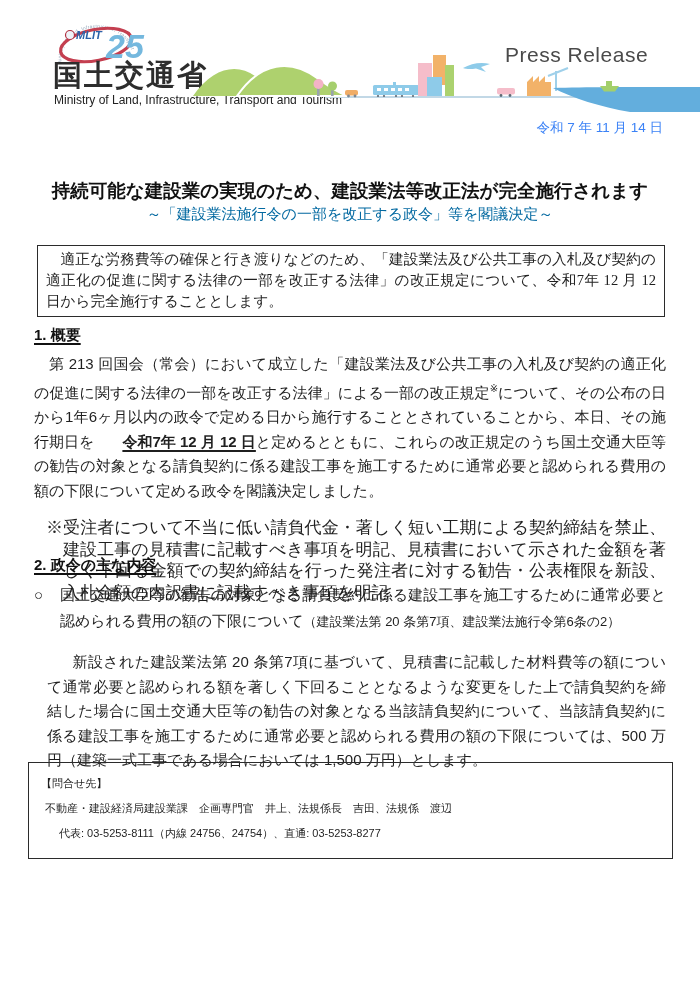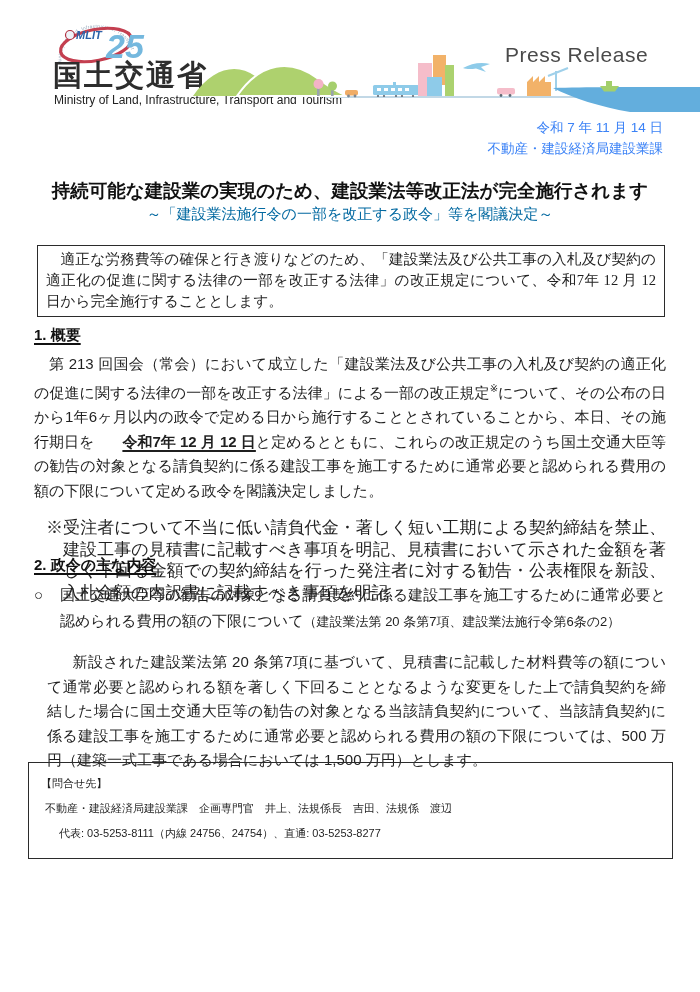--- a/index.html
+++ b/index.html
@@ -173,21 +173,20 @@
 
     <g>
       <path d="M378,35 C410,34 450,34 525,34 L525,59 L455,59 C425,54 398,45 378,35 Z" fill="#63aedd"></path>
       <path d="M425,33 L444,33 L440,38.5 L429,38.5 Z" fill="#a3cf6b"></path>
       <rect x="431" y="28" width="6" height="5" fill="#a3cf6b"></rect>
     </g>
   </svg>
 
   <div class="date-block">
     <div>令和 7 年 11 月 14 日</div>
-    <div>不動産・建設経済局建設業課</div>
   </div>
 
   <div class="title-main">持続可能な建設業の実現のため、建設業法等改正法が完全施行されます</div>
   <div class="title-sub">～「建設業法施行令の一部を改正する政令」等を閣議決定～</div>
 
   <div class="summary-box">適正な労務費等の確保と行き渡りなどのため、「建設業法及び公共工事の入札及び契約の適正化の促進に関する法律の一部を改正する法律」の改正規定について、令和7年 12 月 12 日から完全施行することとします。</div>
 
   <div class="section sec-overview">
     <div><span class="sec-heading">1. 概要</span></div>
     <p class="body-para"><span>第 213 回国会（常会）において成立した「建設業法及び公共工事の入札及び契約の適正化の促進に関する法律の一部を改正する法律」による一部の改正規定</span><sup class="ref-sup">※</sup><span>について、その公布の日から1年6ヶ月以内の政令で定める日から施行することとされていることから、本日、その施行期日を</span><span class="date-emph">令和7年 12 月 12 日</span><span>と定めるとともに、これらの改正規定のうち国土交通大臣等の勧告の対象となる請負契約に係る建設工事を施工するために通常必要と認められる費用の額の下限について定める政令を閣議決定しました。</span></p>

